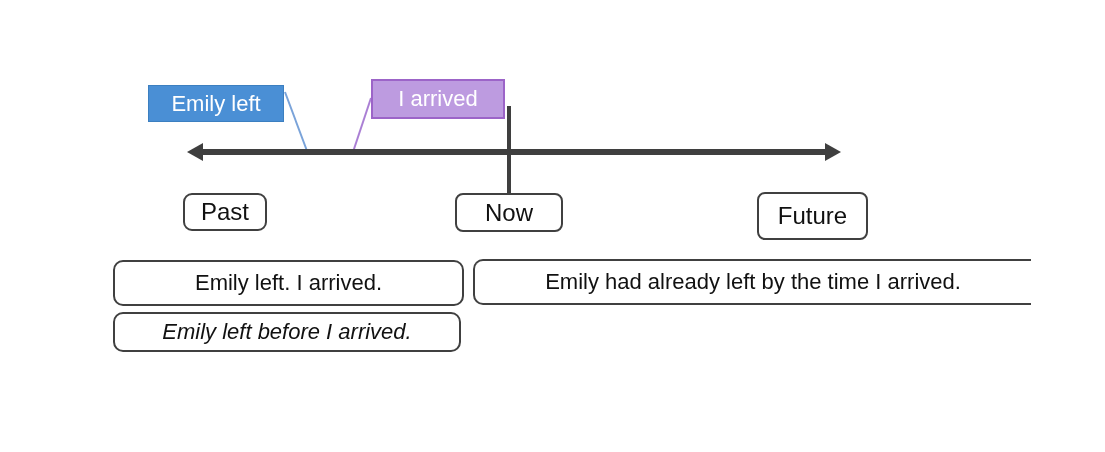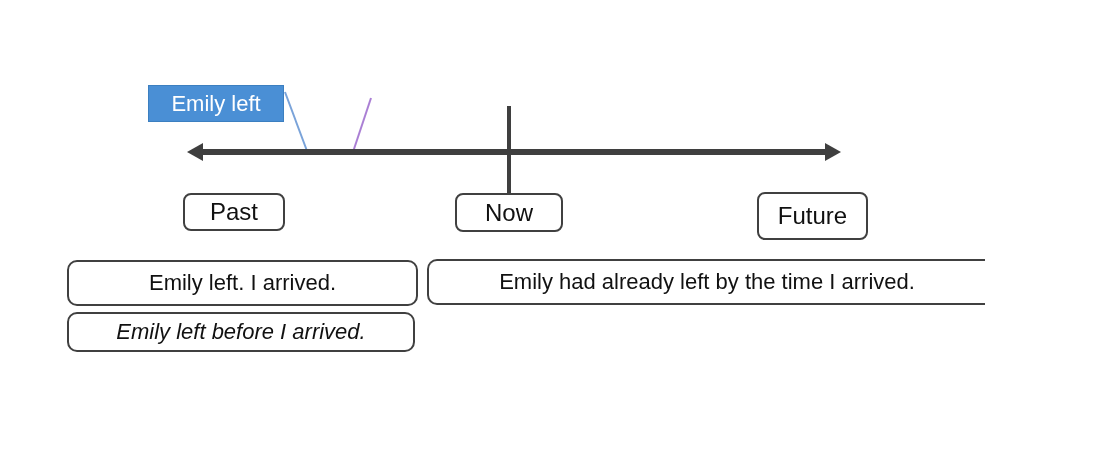--- a/index.html
+++ b/index.html
@@ -47,36 +47,37 @@
     align-items: center;
     justify-content: center;
     background: #ffffff;
     border: 2px solid #404040;
     border-radius: 8px;
     box-sizing: border-box;
     font-size: 24px;
     color: #111111;
     white-space: nowrap;
   }
-  .time-label.past   { left: 183px; top: 193px; width: 102px; height: 38px; }
+  .time-label.past   { left: 183px; top: 193px; width: 84px; height: 38px; border-radius: 9px; }
   .time-label.now    { left: 455px; top: 193px; width: 108px; height: 39px; }
   .time-label.future { left: 757px; top: 192px; width: 111px; height: 48px; }
   .sentence-box {
     position: absolute;
     display: flex;
     align-items: center;
     justify-content: center;
     background: #ffffff;
     border: 2px solid #404040;
     border-radius: 10px;
     box-sizing: border-box;
     font-size: 22px;
     color: #111111;
     white-space: nowrap;
     padding: 0 8px;
+    margin-left: 46px;
   }
   .sentence-box.s1 { left: 67px;  top: 260px; width: 351px; height: 46px; }
   .sentence-box.s2 {
     left: 427px; top: 259px; width: 558px; height: 46px;
     border-right: none;
     border-radius: 10px 0 0 10px;
   }
   .sentence-box.s3 { left: 67px;  top: 312px; width: 348px; height: 40px; font-style: italic; }
 </style>
 </head>
@@ -90,20 +91,23 @@
     <line x1="198" y1="152" x2="830" y2="152" stroke-width="6" stroke="#3f3f3f"></line>
     <polygon points="187,152 203,143 203,161" fill="#3f3f3f"></polygon>
     <polygon points="841,152 825,143 825,161" fill="#3f3f3f"></polygon>
     <line x1="509" y1="106" x2="509" y2="193" stroke-width="4" stroke="#3f3f3f"></line>
   </svg>
 
   <div class="event-label blue" style="background-color: rgb(74, 143, 213); color: rgb(255, 255, 255);">
     <span>Emily left</span>
   </div>
 
+  <div class="event-label purple" style="background-color: rgb(189, 155, 224); color: rgb(255, 255, 255);">
+    <span>I arrived</span>
+  </div>
 
   <div class="time-label past">
     <span>Past</span>
   </div>
   <div class="time-label now">
     <span>Now</span>
   </div>
   <div class="time-label future">
     <span>Future</span>
   </div>

